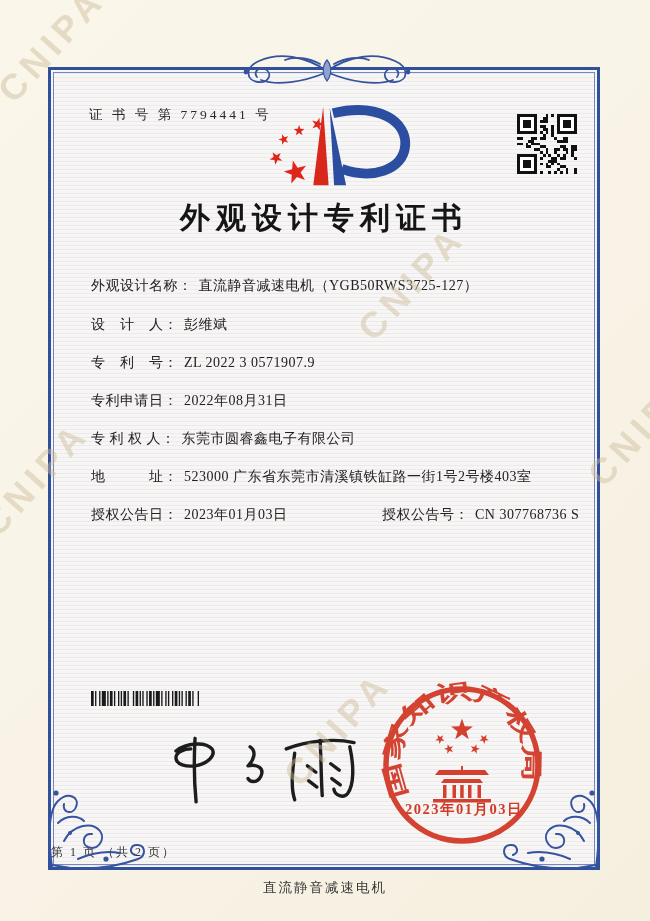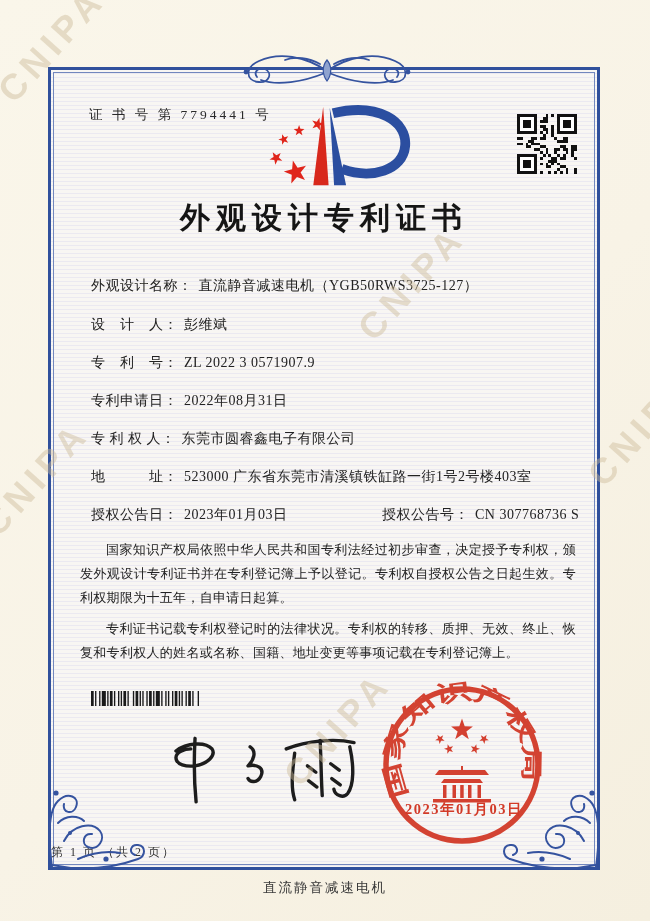--- a/index.html
+++ b/index.html
@@ -261,24 +261,20 @@
       <div class="row" style="top:398px">
         <span class="lab">地　　　址：</span><span class="val">523000 广东省东莞市清溪镇铁缸路一街1号2号楼403室</span>
       </div>
       <div class="row" style="top:436px">
         <span class="lab">授权公告日：</span><span class="val">2023年01月03日</span>
         <span class="row2-right">
           <span class="lab">授权公告号：</span><span class="val">CN 307768736 S</span>
         </span>
       </div>
 
-      <div class="paras">
-        <p class="para">国家知识产权局依照中华人民共和国专利法经过初步审查，决定授予专利权，颁发外观设计专利证书并在专利登记簿上予以登记。专利权自授权公告之日起生效。专利权期限为十五年，自申请日起算。</p>
-        <p class="para">专利证书记载专利权登记时的法律状况。专利权的转移、质押、无效、终止、恢复和专利权人的姓名或名称、国籍、地址变更等事项记载在专利登记簿上。</p>
-      </div>
 
       <svg class="barcode" id="barcode-svg" viewBox="0 0 170 15" preserveAspectRatio="none">
           <rect x="0" y="0" width="2.7" height="15" fill="#1a1a1a"></rect>
           <rect x="4.050000000000001" y="0" width="1.35" height="15" fill="#1a1a1a"></rect>
           <rect x="8.100000000000001" y="0" width="1.35" height="15" fill="#1a1a1a"></rect>
           <rect x="10.8" y="0" width="4.050000000000001" height="15" fill="#1a1a1a"></rect>
           <rect x="16.200000000000003" y="0" width="1.35" height="15" fill="#1a1a1a"></rect>
           <rect x="18.900000000000006" y="0" width="2.7" height="15" fill="#1a1a1a"></rect>
           <rect x="22.950000000000006" y="0" width="1.35" height="15" fill="#1a1a1a"></rect>
           <rect x="27.000000000000007" y="0" width="1.35" height="15" fill="#1a1a1a"></rect>

